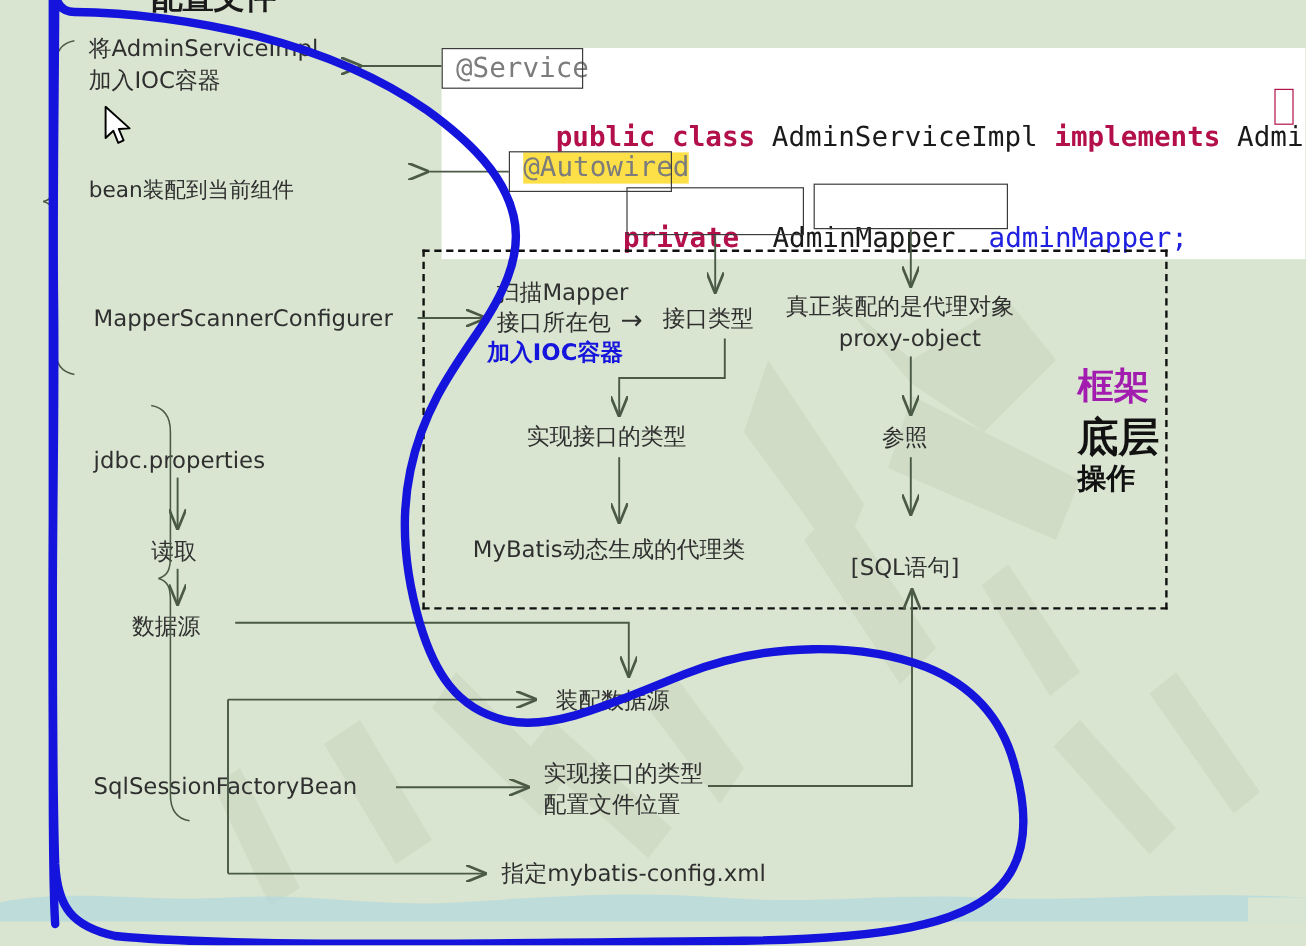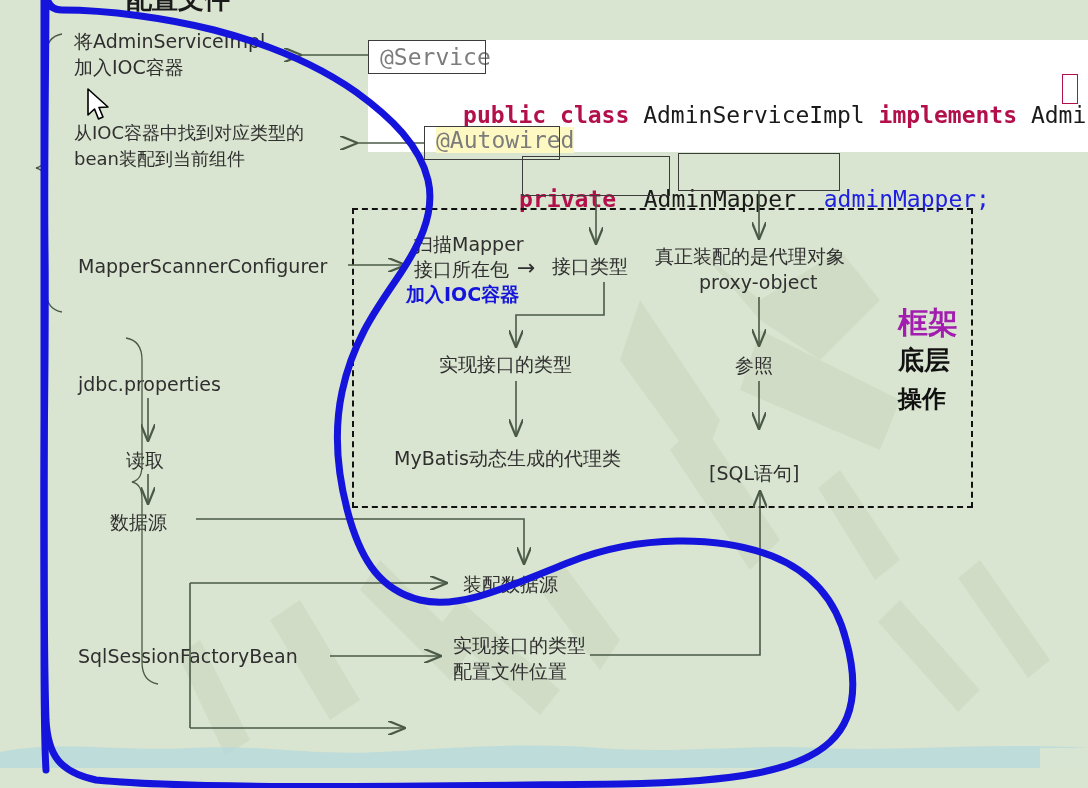--- a/index.html
+++ b/index.html
@@ -6,33 +6,33 @@
   body{
     width:1088px;height:788px;overflow:hidden;
     background:#d9e5d0;
     font-family:"Liberation Sans","DejaVu Sans",sans-serif;
     position:relative;
   }
   #stage{position:absolute;inset:0;width:1088px;height:788px;overflow:hidden;}
 
   
   .code-panel{
-    position:absolute;left:368px;top:40px;width:720px;height:112px;
+    position:absolute;left:368px;top:40px;width:720px;height:176px;
     background:#ffffff;
     font-family:"DejaVu Sans Mono","Liberation Mono",monospace;
   }
   .code-line{position:absolute;white-space:pre;}
   .kw{color:#b3104b;font-weight:bold;}
   .ty{color:#1a1a1a;}
   .var{color:#2020e0;}
   .ann{color:#7c7c7c;}
 
   .lbox{position:absolute;border:1.6px solid #3c3c3c;background:transparent;box-sizing:border-box;}
 
-  .hl{background:#fef9c3;}
+  .hl{background:#fde047;}
 
   
   .dashed{
     position:absolute;left:352px;top:208px;width:621px;height:300px;
     border:2px dashed #111;box-sizing:border-box;
   }
 
   
   .t{position:absolute;color:#2f2f2f;white-space:pre;line-height:1.18;}
   .cn{font-family:"DejaVu Sans","Liberation Sans",sans-serif;}
@@ -95,21 +95,20 @@
   <div class="lbox" style="left:424px;top:126px;width:136px;height:34px;"></div>
   <div class="lbox" style="left:522px;top:156px;width:148px;height:40px;"></div>
   <div class="lbox" style="left:678px;top:153px;width:162px;height:38px;"></div>
   <div class="lbox" style="left:1062px;top:74px;width:16px;height:30px;border-color:#b3104b;"></div>
 
   <div class="dashed"></div>
 
   <div class="t cn big" style="left:74px;top:30px;">将AdminServiceImpl</div>
   <div class="t cn big" style="left:74px;top:56px;">加入IOC容器</div>
 
-  <div class="t cn med" style="left:74px;top:122px;">从IOC容器中找到对应类型的</div>
   <div class="t cn med" style="left:74px;top:148px;">bean装配到当前组件</div>
 
   <div class="t cn big" style="left:78px;top:255px;">MapperScannerConfigurer</div>
 
   <div class="t cn big" style="left:78px;top:373px;">jdbc.properties</div>
 
   <div class="t cn big" style="left:126px;top:449px;">读取</div>
 
   <div class="t cn big" style="left:110px;top:511px;">数据源</div>
 
@@ -128,28 +127,29 @@
   <div class="t cn big" style="left:655px;top:245px;">真正装配的是代理对象</div>
 
   <div class="t cn big" style="left:394px;top:447px;">MyBatis动态生成的代理类</div>
   <div class="t cn big" style="left:699px;top:271px;">proxy-object</div>
 
   <div class="t cn big" style="left:735px;top:354px;">参照</div>
 
   <div class="t cn big" style="left:709px;top:462px;">[SQL语句]</div>
 
   <div class="t cn" style="left:898px;top:305px;font-size:30px;font-weight:bold;color:#a21caf;">框架</div>
-  <div class="t cn" style="left:898px;top:345px;font-size:26px;font-weight:bold;color:#111;">底层</div>
+  <div class="t cn" style="left:898px;top:345px;font-size:34px;font-weight:bold;color:#111;">底层</div>
   <div class="t cn" style="left:898px;top:385px;font-size:24px;font-weight:bold;color:#111;">操作</div>
 
   <div class="t cn big" style="left:463px;top:573px;">装配数据源</div>
 
   <div class="t cn big" style="left:453px;top:634px;">实现接口的类型</div>
   <div class="t cn big" style="left:453px;top:660px;">配置文件位置</div>
 
+  <div class="t cn big" style="left:418px;top:717px;">指定mybatis-config.xml</div>
 
   <svg class="ov" viewBox="0 0 1088 788">
     <defs>
       <marker id="ah" markerWidth="11" markerHeight="9" refX="10" refY="4.5" orient="auto">
         <path d="M0,0 L11,4.5 L0,9" fill="none" stroke="#4a5a46" stroke-width="1.4"></path>
       </marker>
       <marker id="ahl" markerWidth="11" markerHeight="9" refX="1" refY="4.5" orient="auto">
         <path d="M11,0 L0,4.5 L11,9" fill="none" stroke="#4a5a46" stroke-width="1.4"></path>
       </marker>
     </defs>

